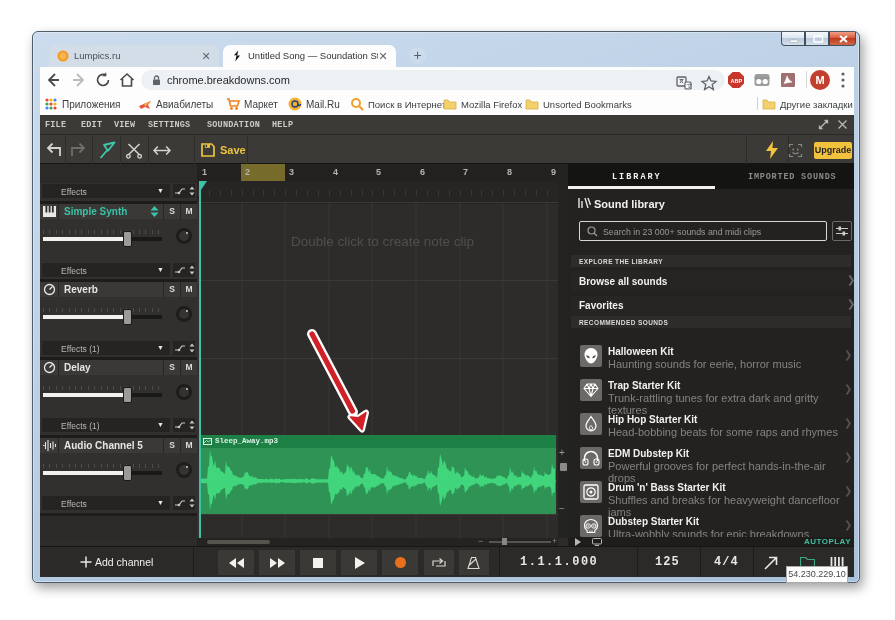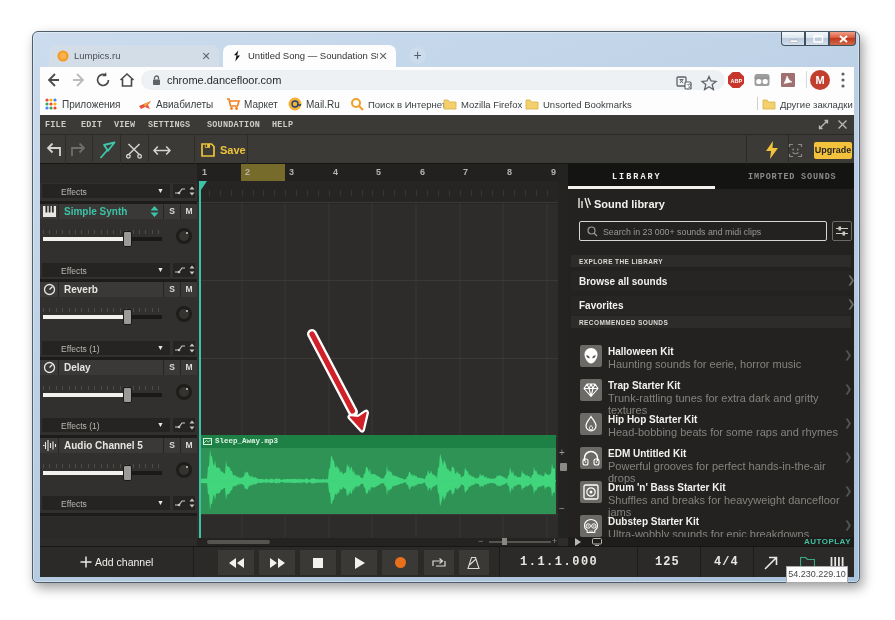--- a/index.html
+++ b/index.html
@@ -139,21 +139,21 @@
         <path d="M13.2 2.2 V6.2 H9.2 Z" fill="#4a4a4a"></path>
       </svg>
     <svg class="navic" style="left:77px" viewBox="0 0 20 20">
         <path d="M3.5 10 L10 4 L16.5 10 M5.5 9 L5.5 16 L14.5 16 L14.5 9" stroke="#4a4a4a" stroke-width="1.6" fill="none"></path>
       </svg>
     <div id="omni">
       <svg class="lock" width="9" height="11" viewBox="0 0 9 11">
           <rect x="1" y="4.5" width="7" height="5.5" rx="0.8" fill="#5f6368"></rect>
           <path d="M2.5 4.5 V3 a2 2 0 0 1 4 0 V4.5" stroke="#5f6368" stroke-width="1.3" fill="none"></path>
         </svg>
-      <span class="url">chrome.dancefloor.com</span>
+      <span class="url">chrome.breakdowns.com</span>
       <svg class="bext" style="right:32px" viewBox="0 0 18 18">
           <rect x="2" y="3" width="9" height="9" rx="1" fill="none" stroke="#5f6368" stroke-width="1.3"></rect>
           <path d="M4.5 5.5 h4 M6.5 5 v1.2 M5 9 q1.5-2.5 3-2.5 M8 9 q-1.5-2.5-3-2.5" stroke="#5f6368" stroke-width="0.9" fill="none"></path>
           <path d="M11 8 h4 a1 1 0 0 1 1 1 v5 a1 1 0 0 1 -1 1 h-4 a1 1 0 0 1 -1-1 v-5 a1 1 0 0 1 1-1" fill="#fff" stroke="#5f6368" stroke-width="1.2"></path>
           <text x="11.5" y="13.5" font-size="6" fill="#5f6368">文</text>
         </svg>
       <svg class="bext" style="right:7px" viewBox="0 0 18 18">
           <path d="M9 2.5 L11 7 L16 7.4 L12.2 10.6 L13.4 15.5 L9 12.8 L4.6 15.5 L5.8 10.6 L2 7.4 L7 7 Z" fill="none" stroke="#5f6368" stroke-width="1.3"></path>
         </svg>
     </div>
@@ -417,20 +417,21 @@
           <span class="abs" style="left:354px;top:3px">9</span>
       </div>
       <div id="tickband">
         <div class="abs" style="left:1px;top:9px;width:360px;height:6px;background-image:repeating-linear-gradient(90deg,#373632 0 1px,transparent 1px 10.9px);"></div>
       </div>
       <div id="grid" class="abs" style="left:0;top:38px;width:361px;height:336px;
         background-image:
           repeating-linear-gradient(180deg,#3a3936 0 1px,transparent 1px 78px),
           repeating-linear-gradient(90deg,#363532 0 1px,transparent 1px 43.6px);
         background-position:0 0, 0.5px 0;"></div>
+      <div class="abs" style="left:94px;top:70px;width:200px;color:#504f4d;font-size:13.5px;">Double click to create note clip</div>
 
       <div id="clip" class="abs" style="left:3px;top:271px;width:356px;height:79px;background:#2f9356;">
         <div class="abs" style="left:0;top:0;width:356px;height:13px;background:#1d8044;"></div>
         <svg class="abs" style="left:3px;top:3px" width="9" height="7" viewBox="0 0 9 7">
             <rect x="0.5" y="0.5" width="8" height="6" fill="none" stroke="#d8f0e0" stroke-width="1"></rect>
             <path d="M1 5 l2.5-2.5 2 1.5 2.5-2.5" stroke="#d8f0e0" stroke-width="0.8" fill="none"></path>
           </svg>
         <span class="abs" style="left:15px;top:2px;font-family:'Liberation Mono',monospace;font-size:7.5px;font-weight:bold;color:#dff2e6;">Sleep_Away.mp3</span>
         <svg class="abs" style="left:0;top:13px" width="356" height="66" viewBox="0 0 356 66" preserveAspectRatio="none">
             <polygon points="0,30.7 1,30.5 2,30.8 3,30.8 4,30.7 5,30.3 6,30.5 7,31.1 8,18.6 9,18.6 10,1.0 11,8.5 12,7.8 13,15.1 14,18.6 15,11.9 16,18.6 17,20.2 18,18.9 19,20.3 20,20.2 21,23.7 22,23.2 23,24.2 24,25.4 25,25.4 26,12.4 27,17.9 28,18.7 29,18.8 30,20.3 31,23.0 32,22.9 33,27.3 34,27.5 35,26.8 36,28.7 37,27.7 38,29.7 39,28.8 40,30.3 41,29.2 42,30.0 43,28.5 44,28.5 45,23.5 46,25.6 47,23.5 48,24.4 49,28.0 50,27.2 51,29.4 52,27.6 53,29.1 54,30.0 55,29.0 56,29.5 57,30.3 58,31.1 59,31.1 60,31.0 61,31.0 62,30.8 63,31.6 64,31.0 65,31.8 66,30.3 67,31.3 68,31.3 69,31.7 70,30.8 71,30.7 72,31.1 73,30.8 74,31.9 75,30.7 76,30.2 77,31.0 78,31.0 79,30.5 80,31.1 81,31.9 82,31.8 83,31.6 84,31.1 85,31.2 86,31.1 87,31.3 88,30.8 89,31.3 90,31.2 91,30.6 92,31.5 93,30.5 94,30.9 95,30.9 96,30.9 97,31.5 98,30.6 99,31.4 100,31.3 101,30.4 102,31.6 103,31.1 104,31.8 105,31.3 106,30.3 107,30.4 108,31.2 109,31.7 110,31.7 111,30.8 112,30.2 113,30.4 114,30.3 115,31.1 116,31.0 117,31.5 118,30.8 119,31.4 120,31.4 121,30.9 122,31.7 123,30.5 124,31.4 125,31.8 126,30.7 127,31.1 128,31.4 129,20.4 130,20.4 131,8.1 132,8.5 133,12.3 134,12.8 135,19.0 136,19.0 137,17.6 138,21.1 139,19.5 140,24.9 141,23.4 142,23.6 143,26.5 144,25.6 145,24.4 146,24.4 147,15.3 148,19.3 149,17.3 150,22.7 151,18.5 152,20.1 153,25.1 154,22.2 155,27.5 156,25.5 157,28.1 158,26.8 159,26.9 160,28.6 161,29.7 162,30.1 163,30.3 164,25.8 165,25.8 166,19.1 167,19.0 168,21.0 169,24.6 170,20.8 171,26.4 172,25.9 173,26.1 174,26.3 175,25.8 176,27.4 177,27.4 178,28.0 179,29.0 180,28.9 181,30.8 182,30.3 183,30.5 184,30.5 185,27.1 186,27.1 187,17.1 188,24.4 189,21.6 190,24.3 191,23.6 192,25.4 193,28.1 194,26.9 195,28.1 196,27.8 197,29.0 198,28.5 199,29.4 200,29.9 201,30.2 202,30.0 203,31.0 204,31.4 205,31.3 206,31.3 207,28.5 208,28.5 209,23.9 210,23.8 211,27.0 212,26.3 213,28.4 214,26.0 215,28.6 216,27.3 217,29.1 218,29.9 219,29.6 220,30.1 221,29.9 222,30.1 223,30.5 224,31.1 225,31.2 226,27.6 227,27.6 228,21.6 229,25.1 230,25.9 231,22.3 232,25.3 233,26.7 234,27.1 235,27.6 236,28.5 237,29.9 238,19.5 239,19.5 240,5.4 241,8.7 242,12.4 243,18.0 244,11.9 245,14.1 246,16.8 247,21.4 248,20.3 249,22.7 250,23.1 251,23.8 252,17.9 253,19.6 254,19.2 255,24.9 256,26.0 257,23.1 258,24.5 259,26.0 260,25.8 261,29.1 262,29.2 263,28.1 264,28.1 265,19.3 266,21.9 267,22.9 268,23.7 269,27.8 270,25.9 271,28.1 272,28.4 273,28.8 274,28.6 275,30.4 276,30.0 277,30.6 278,29.4 279,29.4 280,25.6 281,27.8 282,27.9 283,26.2 284,28.5 285,29.7 286,28.1 287,30.0 288,30.4 289,30.1 290,30.6 291,31.1 292,30.5 293,30.6 294,31.1 295,29.9 296,29.9 297,27.0 298,28.6 299,27.5 300,27.1 301,28.0 302,28.0 303,29.3 304,29.0 305,29.8 306,30.7 307,31.0 308,27.6 309,27.6 310,19.0 311,23.0 312,25.8 313,22.8 314,27.5 315,27.9 316,27.0 317,29.0 318,29.3 319,29.0 320,28.9 321,28.9 322,22.3 323,25.6 324,25.2 325,26.4 326,28.3 327,26.6 328,28.1 329,28.1 330,29.0 331,30.5 332,27.1 333,27.1 334,18.4 335,23.5 336,21.9 337,24.4 338,26.9 339,25.7 340,27.9 341,25.9 342,28.3 343,27.7 344,28.5 345,23.6 346,26.4 347,25.8 348,27.1 349,27.3 350,25.8 351,25.8 352,14.9 353,20.6 354,20.3 355,20.7 355,44.3 354,44.7 353,44.4 352,49.6 351,39.6 350,39.6 349,38.2 348,38.4 347,39.6 346,39.1 345,41.7 344,37.1 343,37.9 342,37.3 341,39.5 340,37.7 339,39.7 338,38.6 337,40.9 336,43.2 335,41.8 334,46.4 333,38.4 332,38.4 331,35.3 330,36.7 329,37.5 328,37.5 327,38.9 326,37.4 325,39.1 324,40.2 323,39.8 322,42.8 321,36.7 320,36.7 319,36.6 318,36.4 317,36.7 316,38.5 315,37.7 314,38.1 313,42.4 312,39.6 311,42.2 310,45.9 309,38.0 308,38.0 307,34.8 306,35.2 305,35.9 304,36.6 303,36.4 302,37.6 301,37.6 300,38.4 299,38.1 298,37.1 297,38.5 296,35.9 295,35.9 294,34.8 293,35.2 292,35.3 291,34.8 290,35.2 289,35.6 288,35.4 287,35.8 286,37.5 285,36.0 284,37.1 283,39.3 282,37.7 281,37.7 280,39.8 279,36.3 278,36.3 277,35.2 276,35.7 275,35.4 274,37.0 273,36.8 272,37.2 271,37.5 270,39.5 269,37.8 268,41.6 267,42.3 266,43.2 265,45.6 264,37.6 263,37.6 262,36.5 261,36.6 260,39.6 259,39.4 258,40.8 257,42.1 256,39.4 255,40.5 254,45.7 253,45.3 252,46.9 251,41.5 250,42.1 249,42.5 248,44.7 247,43.7 246,47.9 245,50.3 244,52.4 243,46.8 242,52.0 241,55.3 240,58.4 239,45.4 238,45.4 237,35.9 236,37.2 235,38.0 234,38.4 233,38.8 232,40.0 231,42.9 230,39.5 229,40.2 228,43.5 227,38.0 226,38.0 225,34.6 224,34.8 223,35.3 222,35.7 221,35.9 220,35.7 219,36.2 218,35.8 217,36.6 216,38.2 215,37.1 214,39.5 213,37.2 212,39.1 211,38.5 210,41.5 209,41.3 208,37.1 207,37.1 206,34.5 205,34.6 204,34.4 203,34.9 202,35.8 201,35.6 200,35.9 199,36.4 198,37.1 197,36.7 196,37.8 195,37.5 194,38.6 193,37.5 192,40.0 191,41.6 190,41.0 189,43.5 188,40.9 187,47.6 186,38.4 185,38.4 184,35.3 183,35.3 182,35.5 181,35.0 180,36.8 179,36.7 178,37.6 177,38.2 176,38.2 175,39.7 174,39.2 173,39.4 172,39.5 171,39.1 170,44.2 169,40.8 168,44.0 167,45.9 166,45.8 165,39.6 164,39.6 163,35.5 162,35.7 161,36.0 160,37.0 159,38.6 158,38.7 157,37.5 156,39.9 155,38.1 154,42.9 153,40.2 152,44.9 151,46.3 150,42.4 149,47.4 148,45.6 147,49.2 146,40.9 145,40.9 144,39.8 143,39.0 142,41.7 141,41.8 140,40.4 139,45.4 138,44.0 137,47.1 136,45.9 135,45.9 134,51.6 133,52.0 132,55.6 131,55.9 130,44.6 129,44.6 128,34.4 127,34.8 126,35.1 125,34.1 124,34.5 123,35.3 122,34.2 121,34.9 120,34.5 119,34.5 118,35.0 117,34.4 116,34.9 115,34.8 114,35.5 113,35.4 112,35.6 111,35.1 110,34.2 109,34.2 108,34.6 107,35.4 106,35.5 105,34.6 104,34.1 103,34.7 102,34.3 101,35.4 100,34.6 99,34.5 98,35.2 97,34.4 96,34.9 95,34.9 94,34.9 93,35.3 92,34.3 91,35.2 90,34.6 89,34.5 88,35.1 87,34.6 86,34.8 85,34.7 84,34.8 83,34.2 82,34.1 81,34.0 80,34.8 79,35.3 78,34.8 77,34.9 76,35.6 75,35.1 74,34.0 73,35.0 72,34.7 71,35.1 70,35.1 69,34.2 68,34.5 67,34.5 66,35.5 65,34.1 64,34.9 63,34.3 62,35.0 61,34.8 60,34.9 59,34.7 58,34.8 57,35.5 56,36.2 55,36.7 54,35.8 53,36.6 52,38.0 51,36.4 50,38.3 49,37.6 48,40.9 47,41.7 46,39.8 45,41.7 44,37.1 43,37.1 42,35.7 41,36.5 40,35.5 39,36.9 38,36.0 37,37.9 36,37.0 35,38.7 34,38.0 33,38.2 32,42.3 31,42.2 30,44.6 29,46.0 28,46.1 27,46.9 26,51.9 25,40.0 24,40.0 23,41.1 22,42.0 21,41.5 20,44.8 19,44.7 18,46.0 17,44.8 16,46.3 15,52.4 14,46.2 13,49.4 12,56.2 11,55.5 10,62.4 9,46.2 8,46.2 7,34.7 6,35.3 5,35.4 4,35.1 3,35.0 2,35.0 1,35.3 0,35.2" fill="#41d57c"></polygon>
@@ -533,21 +534,21 @@
       <div class="kit" style="top:283px">
           <div class="kicon">
             <svg width="22" height="22" viewBox="0 0 22 22">
               <path d="M4.5 14 V11 A6.5 6.5 0 0 1 17.5 11 V14" stroke="#fff" stroke-width="1.5" fill="none"></path>
               <rect x="3" y="12" width="5" height="6" rx="2" stroke="#fff" stroke-width="1.1" fill="none"></rect>
               <rect x="14" y="12" width="5" height="6" rx="2" stroke="#fff" stroke-width="1.1" fill="none"></rect>
               <circle cx="5.5" cy="15" r="0.8" fill="#fff"></circle>
               <circle cx="16.5" cy="15" r="0.8" fill="#fff"></circle>
             </svg>
           </div>
-        <div class="kt">EDM Untitled Kit</div>
+        <div class="kt">EDM Dubstep Kit</div>
           <div class="kd">Powerful grooves for perfect hands-in-the-air drops</div>
           <span class="kc">❯</span>
         </div>
       <div class="kit" style="top:317px">
           <div class="kicon">
             <svg width="22" height="22" viewBox="0 0 22 22">
               <rect x="4" y="4" width="14" height="14" rx="1.5" stroke="#fff" stroke-width="1.3" fill="none"></rect>
               <circle cx="11" cy="11" r="4.2" stroke="#fff" stroke-width="1.2" fill="none"></circle>
               <circle cx="11" cy="11" r="1.5" fill="#fff"></circle>
             </svg>

